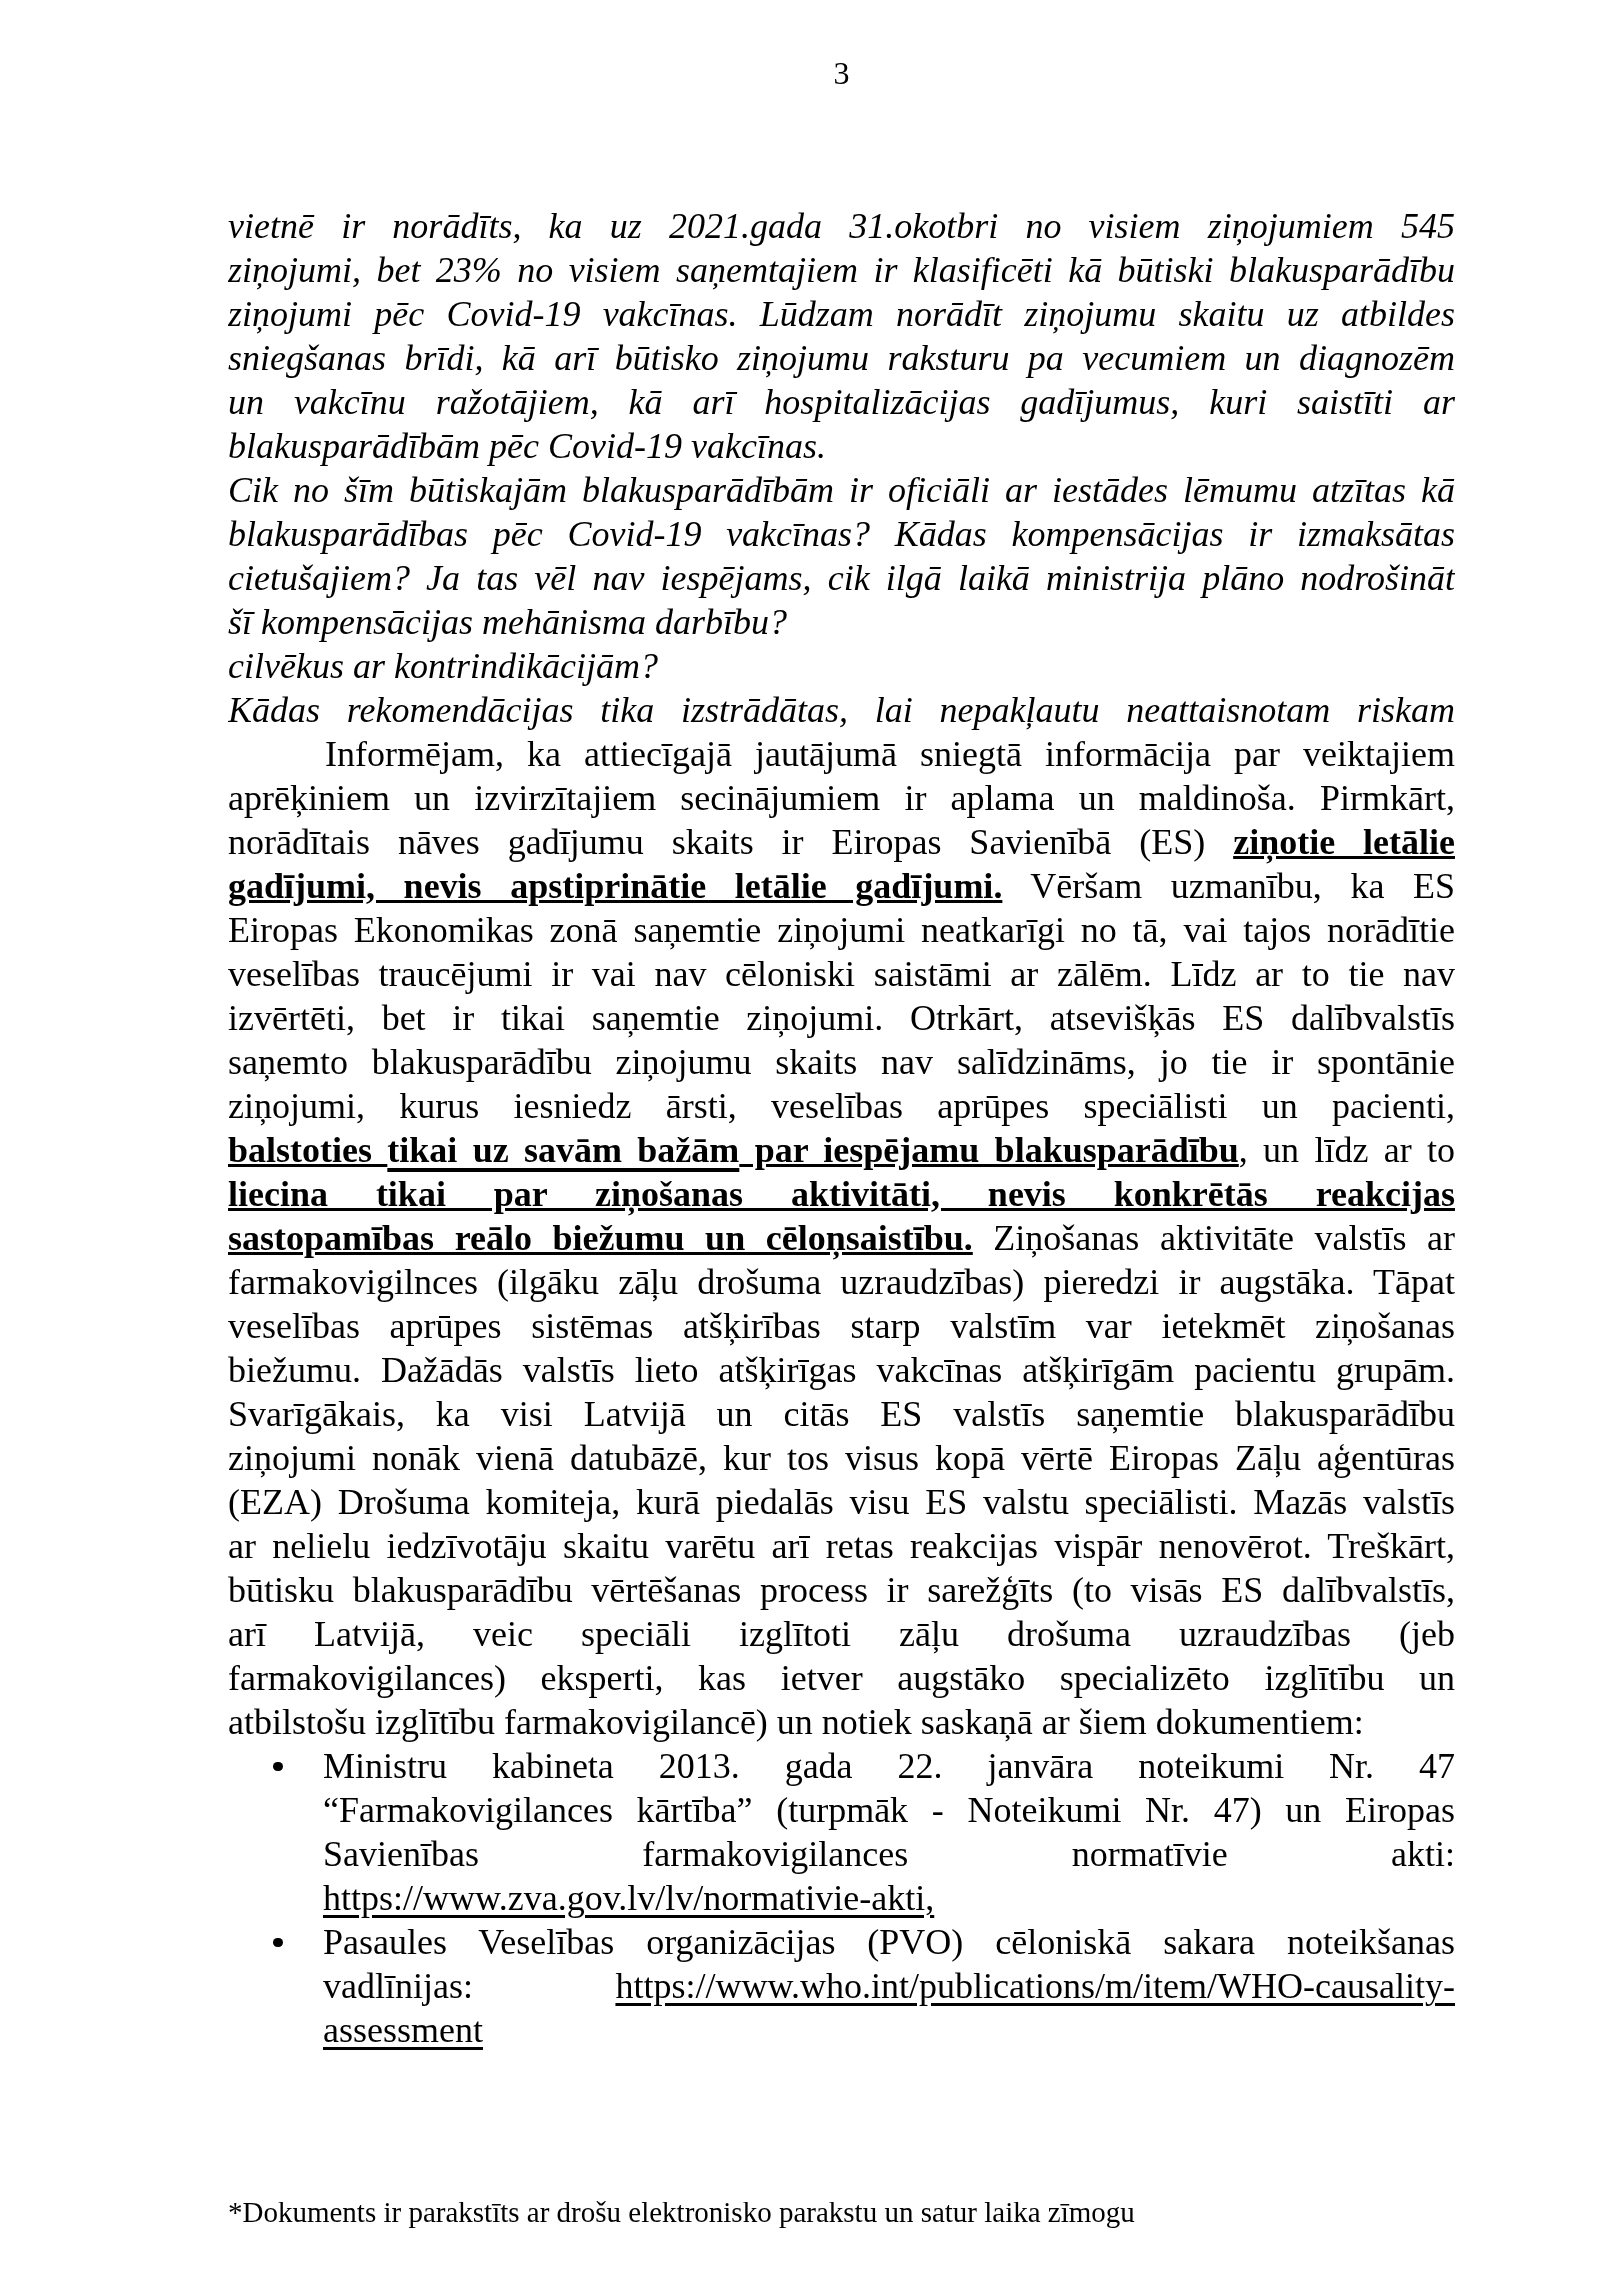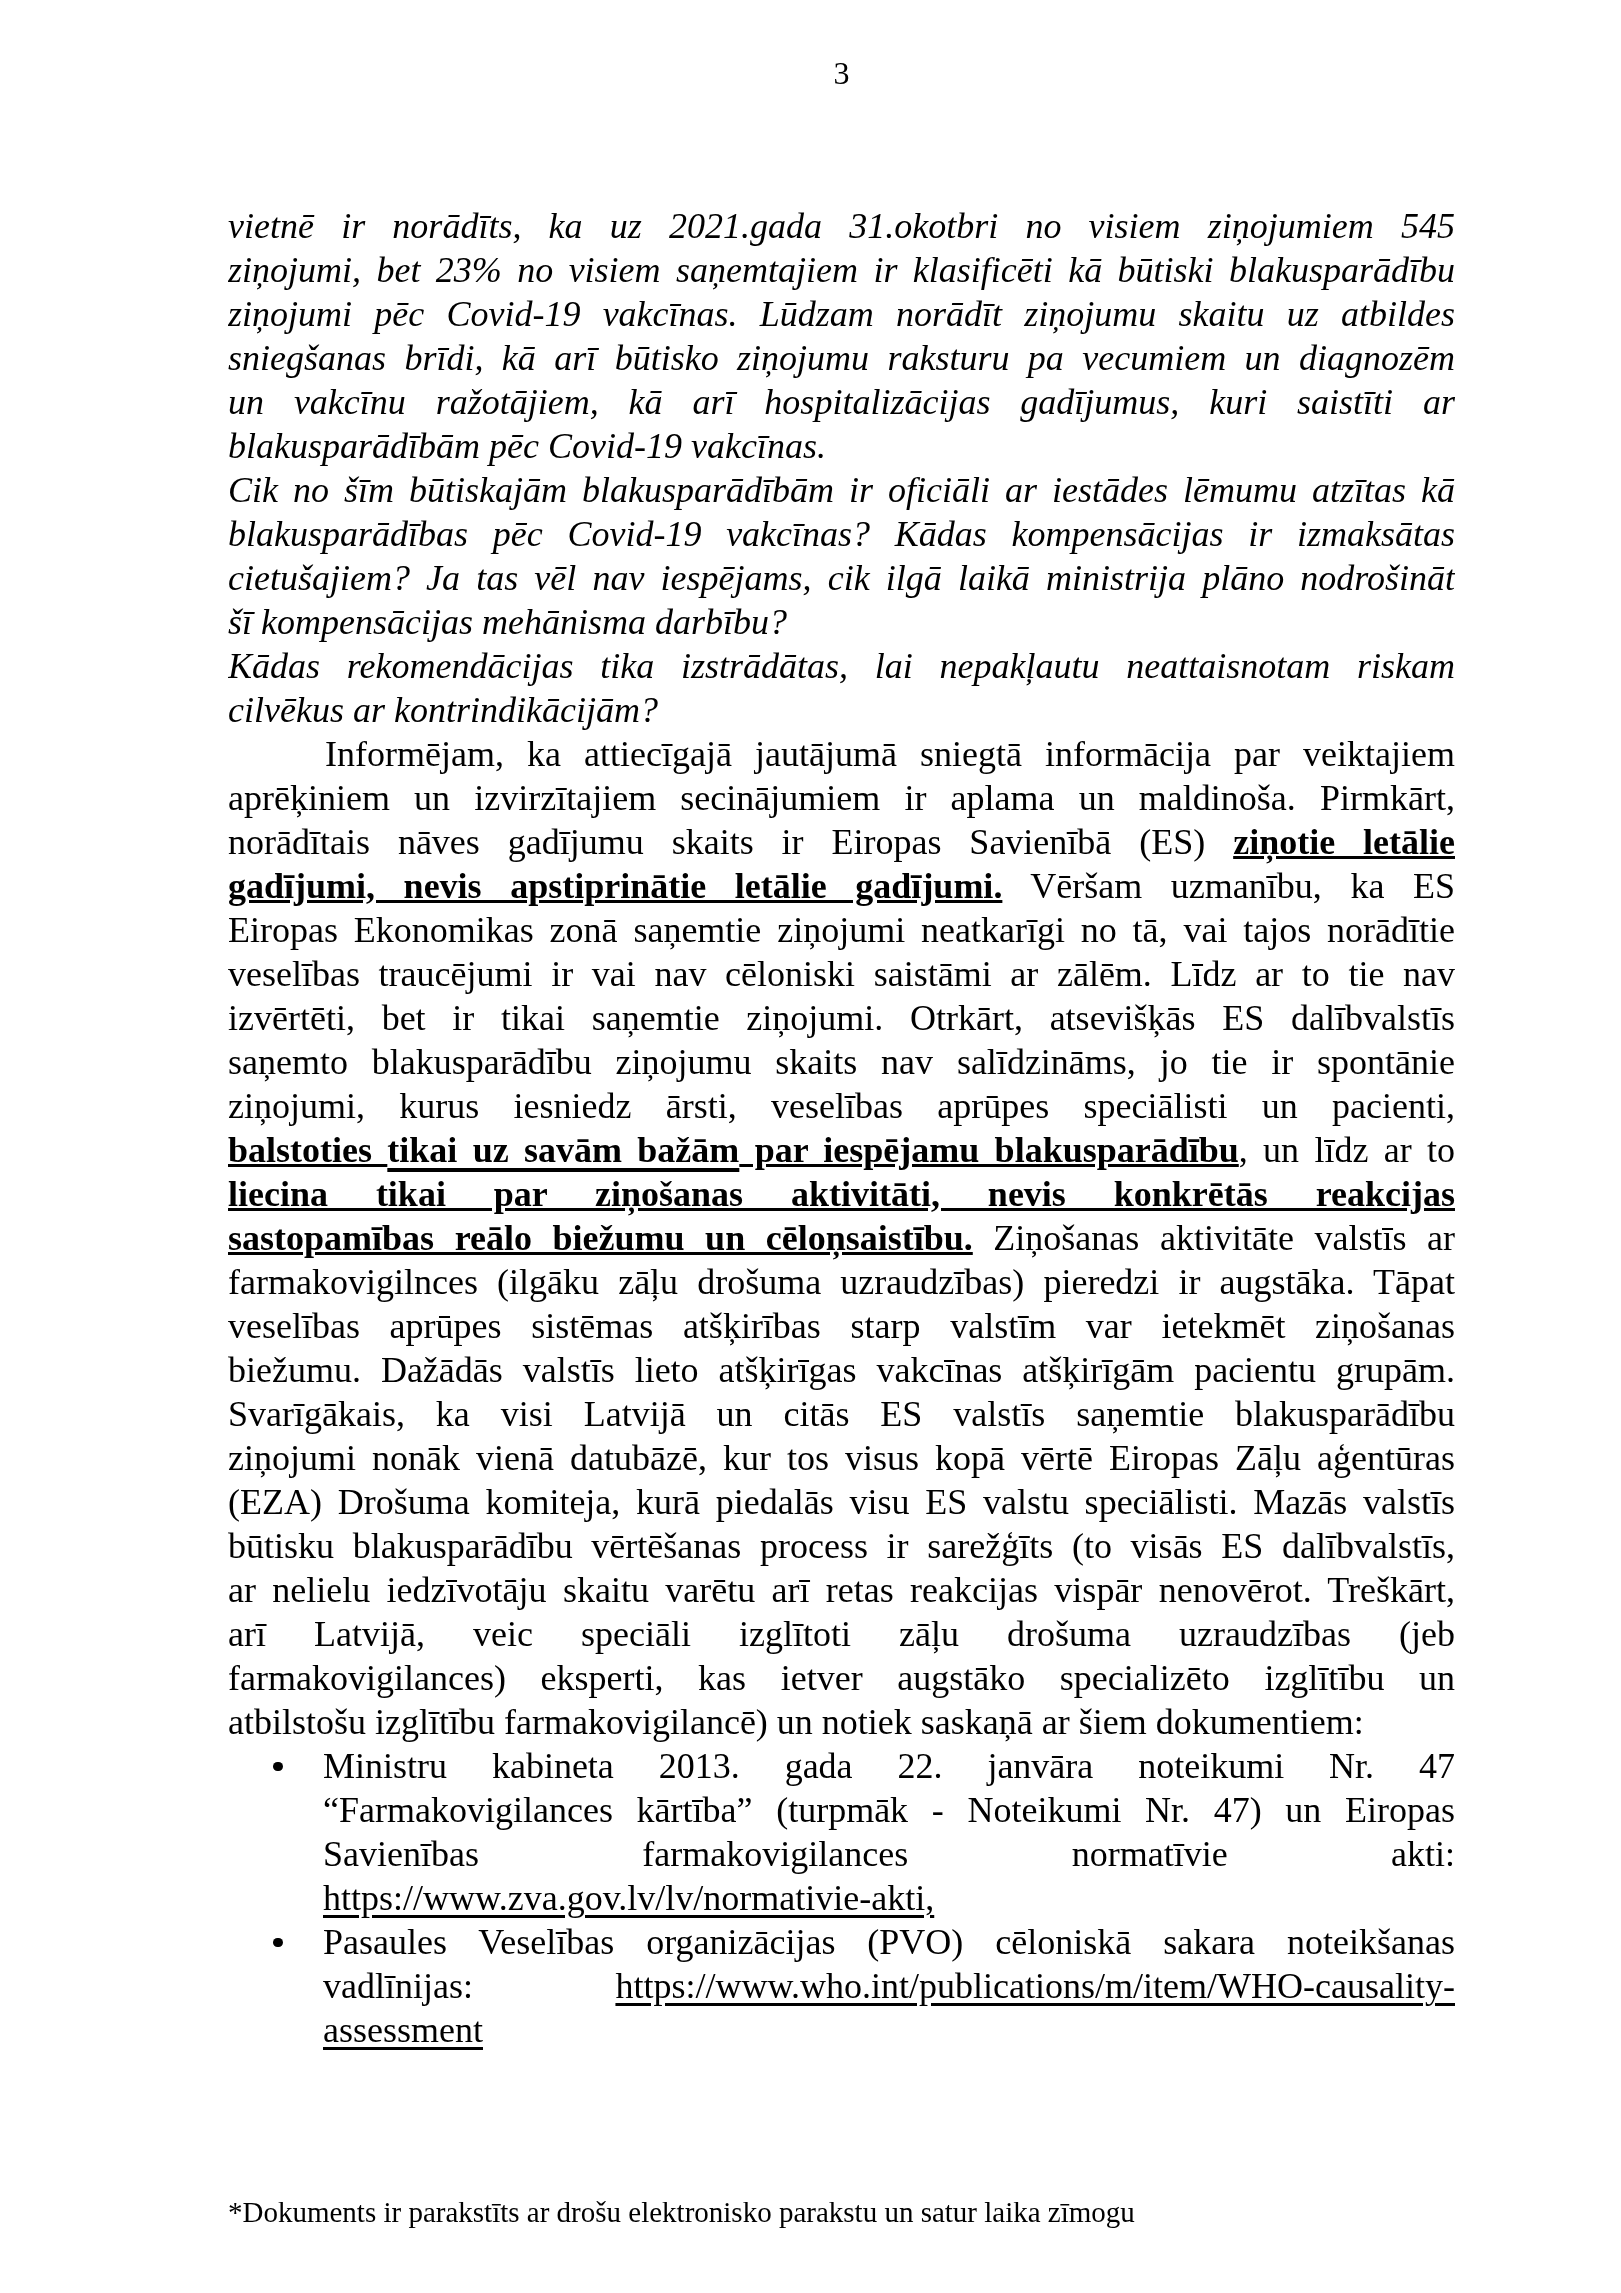--- a/index.html
+++ b/index.html
@@ -68,44 +68,44 @@
         <div class="line just"><span>un vakcīnu ražotājiem, kā arī hospitalizācijas gadījumus, kuri saistīti ar</span></div>
         <div class="line"><span>blakusparādībām pēc Covid-19 vakcīnas.</span></div>
       </div>
       <div class="block italic">
         <div class="line just"><span>Cik no šīm būtiskajām blakusparādībām ir oficiāli ar iestādes lēmumu atzītas kā</span></div>
         <div class="line just"><span>blakusparādības pēc Covid-19 vakcīnas? Kādas kompensācijas ir izmaksātas</span></div>
         <div class="line just"><span>cietušajiem? Ja tas vēl nav iespējams, cik ilgā laikā ministrija plāno nodrošināt</span></div>
         <div class="line"><span>šī kompensācijas mehānisma darbību?</span></div>
       </div>
       <div class="block italic">
+        <div class="line"><span>cilvēkus ar kontrindikācijām?</span></div>
         <div class="line just"><span>Kādas rekomendācijas tika izstrādātas, lai nepakļautu neattaisnotam riskam</span></div>
-        <div class="line"><span>cilvēkus ar kontrindikācijām?</span></div>
       </div>
       <div class="block indent">
         <div class="line just"><span>Informējam, ka attiecīgajā jautājumā sniegtā informācija par veiktajiem</span></div>
         <div class="line just"><span>aprēķiniem un izvirzītajiem secinājumiem ir aplama un maldinoša. Pirmkārt,</span></div>
         <div class="line just"><span>norādītais nāves gadījumu skaits ir Eiropas Savienībā (ES) </span><span class="b">ziņotie letālie</span></div>
         <div class="line just"><span class="b">gadījumi, nevis apstiprinātie letālie gadījumi.</span><span> Vēršam uzmanību, ka ES</span></div>
         <div class="line just"><span>Eiropas Ekonomikas zonā saņemtie ziņojumi neatkarīgi no tā, vai tajos norādītie</span></div>
         <div class="line just"><span>veselības traucējumi ir vai nav cēloniski saistāmi ar zālēm. Līdz ar to tie nav</span></div>
         <div class="line just"><span>izvērtēti, bet ir tikai saņemtie ziņojumi. Otrkārt, atsevišķās ES dalībvalstīs</span></div>
         <div class="line just"><span>saņemto blakusparādību ziņojumu skaits nav salīdzināms, jo tie ir spontānie</span></div>
         <div class="line just"><span>ziņojumi, kurus iesniedz ārsti, veselības aprūpes speciālisti un pacienti,</span></div>
         <div class="line just"><span class="b">balstoties </span><span class="b u">tikai uz savām bažām</span><span class="b"> par iespējamu blakusparādību</span><span>, un līdz ar to</span></div>
         <div class="line just"><span class="b">liecina tikai par ziņošanas aktivitāti, nevis konkrētās reakcijas</span></div>
         <div class="line just"><span class="b">sastopamības reālo biežumu un cēloņsaistību.</span><span> Ziņošanas aktivitāte valstīs ar</span></div>
         <div class="line just"><span>farmakovigilnces (ilgāku zāļu drošuma uzraudzības) pieredzi ir augstāka. Tāpat</span></div>
         <div class="line just"><span>veselības aprūpes sistēmas atšķirības starp valstīm var ietekmēt ziņošanas</span></div>
         <div class="line just"><span>biežumu. Dažādās valstīs lieto atšķirīgas vakcīnas atšķirīgām pacientu grupām.</span></div>
         <div class="line just"><span>Svarīgākais, ka visi Latvijā un citās ES valstīs saņemtie blakusparādību</span></div>
         <div class="line just"><span>ziņojumi nonāk vienā datubāzē, kur tos visus kopā vērtē Eiropas Zāļu aģentūras</span></div>
         <div class="line just"><span>(EZA) Drošuma komiteja, kurā piedalās visu ES valstu speciālisti. Mazās valstīs</span></div>
+        <div class="line just"><span>ar nelielu iedzīvotāju skaitu varētu arī retas reakcijas vispār nenovērot. Treškārt,</span></div>
         <div class="line just"><span>būtisku blakusparādību vērtēšanas process ir sarežģīts (to visās ES dalībvalstīs,</span></div>
-        <div class="line just"><span>ar nelielu iedzīvotāju skaitu varētu arī retas reakcijas vispār nenovērot. Treškārt,</span></div>
         <div class="line just"><span>arī Latvijā, veic speciāli izglītoti zāļu drošuma uzraudzības (jeb</span></div>
         <div class="line just"><span>farmakovigilances) eksperti, kas ietver augstāko specializēto izglītību un</span></div>
         <div class="line"><span>atbilstošu izglītību farmakovigilancē) un notiek saskaņā ar šiem dokumentiem:</span></div>
       </div>
       <div class="block bullet">
         <span class="bullet-dot"></span>
         <div class="line just"><span>Ministru kabineta 2013. gada 22. janvāra noteikumi Nr. 47</span></div>
         <div class="line just"><span>“Farmakovigilances kārtība” (turpmāk - Noteikumi Nr. 47) un Eiropas</span></div>
         <div class="line just"><span>Savienības farmakovigilances normatīvie akti:</span></div>
         <div class="line"><span class="u">https://www.zva.gov.lv/lv/normativie-akti,</span></div>

